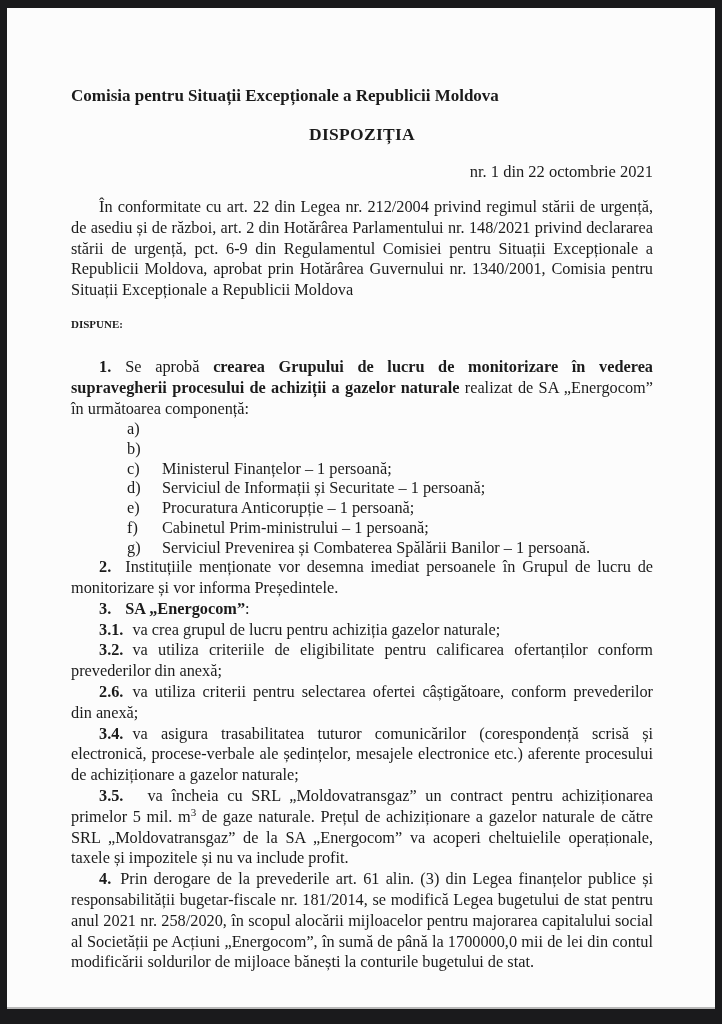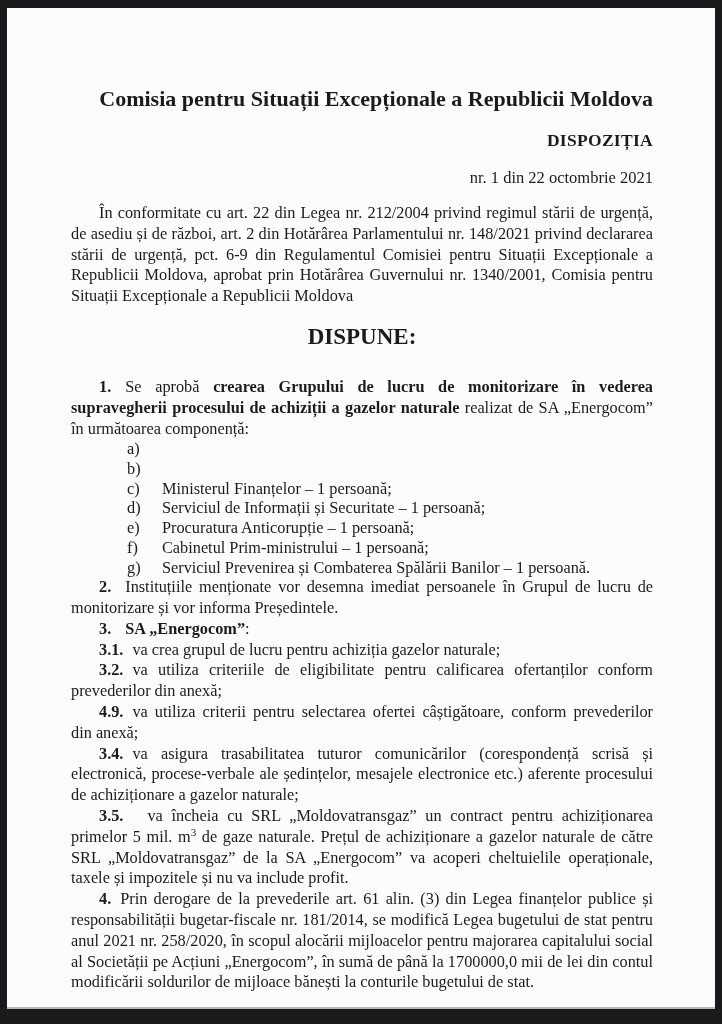--- a/index.html
+++ b/index.html
@@ -12,38 +12,38 @@
   .page {
     position: absolute; left: 7px; top: 8px;
     width: 708px; height: 1001px;
     box-sizing: border-box;
     background: #fcfcfc;
     border-bottom: 2px solid #b9b9b9;
     padding: 78px 62px 0 64px;
     color: #1b1b1b;
   }
   .org-title {
-    font-size: 22px; font-weight: bold; text-align: right;
+    font-size: 17px; font-weight: bold; text-align: left;
     margin: 0 0 18px 0;
   }
   .doc-title {
-    font-size: 17.5px; font-weight: bold; text-align: right;
+    font-size: 17.5px; font-weight: bold; text-align: center;
     margin: 0 0 17px 0; letter-spacing: .3px;
   }
   .doc-num {
     font-size: 16.5px; font-weight: normal; text-align: right;
     margin: 0 0 15px 0;
   }
   .para {
     font-size: 16.3px; line-height: 20.8px;
     text-align: justify; text-indent: 28px;
     margin: 0;
   }
   .dispune {
-    font-size: 23px; font-weight: bold; text-align: center;
+    font-size: 11px; font-weight: bold; text-align: left;
     margin: 17px 0 27px 0;
   }
   .pnum { font-weight: bold; }
   .subnum { font-weight: bold; }
   .tab { display: inline-block; }
   .tab-sm { width: 9px; }
   .tab-md { width: 14px; }
   .tab-lg { width: 24px; }
   .comp-list { margin: 0; padding: 0; list-style: none; }
   .comp-item {
@@ -100,21 +100,21 @@
   </ul>
 
   <p class="para"><b class="pnum">2.</b><span class="tab tab-md"></span><span>Instituțiile menționate vor desemna imediat persoanele în Grupul de lucru de monitorizare și vor informa Președintele.</span></p>
 
   <p class="para"><b class="pnum">3.</b><span class="tab tab-md"></span><b>SA „Energocom”</b><span>:</span></p>
 
   <p class="para"><span class="subnum">3.1.</span><span class="tab tab-sm"></span><span>va crea grupul de lucru pentru achiziția gazelor naturale;</span></p>
 
   <p class="para"><span class="subnum">3.2.</span><span class="tab tab-sm"></span><span>va utiliza criteriile de eligibilitate pentru calificarea ofertanților conform prevederilor din anexă;</span></p>
 
-  <p class="para"><span class="subnum">4.9.</span><span class="tab tab-sm"></span><span>va utiliza criterii pentru selectarea ofertei câștigătoare, conform prevederilor din anexă;</span></p>
+  <p class="para"><span class="subnum">2.6.</span><span class="tab tab-sm"></span><span>va utiliza criterii pentru selectarea ofertei câștigătoare, conform prevederilor din anexă;</span></p>
 
   <p class="para"><span class="subnum">3.4.</span><span class="tab tab-sm"></span><span>va asigura trasabilitatea tuturor comunicărilor (corespondență scrisă și electronică, procese-verbale ale ședințelor, mesajele electronice etc.) aferente procesului de achiziționare a gazelor naturale;</span></p>
 
   <p class="para"><span class="subnum">3.5.</span><span class="tab tab-lg"></span><span>va încheia cu SRL „Moldovatransgaz” un contract pentru achiziționarea primelor 5 mil. m</span><sup>3</sup><span> de gaze naturale. Prețul de achiziționare a gazelor naturale de către SRL „Moldovatransgaz” de la SA „Energocom” va acoperi cheltuielile operaționale, taxele și impozitele și nu va include profit.</span></p>
 
   <p class="para"><b class="pnum">4.</b><span class="tab tab-sm"></span><span>Prin derogare de la prevederile art. 61 alin. (3) din Legea finanțelor publice și responsabilității bugetar-fiscale nr. 181/2014, se modifică Legea bugetului de stat pentru anul 2021 nr. 258/2020, în scopul alocării mijloacelor pentru majorarea capitalului social al Societății pe Acțiuni „Energocom”, în sumă de până la 1700000,0 mii de lei din contul modificării soldurilor de mijloace bănești la conturile bugetului de stat.</span></p>
 
 </div>
 
 </body></html>

